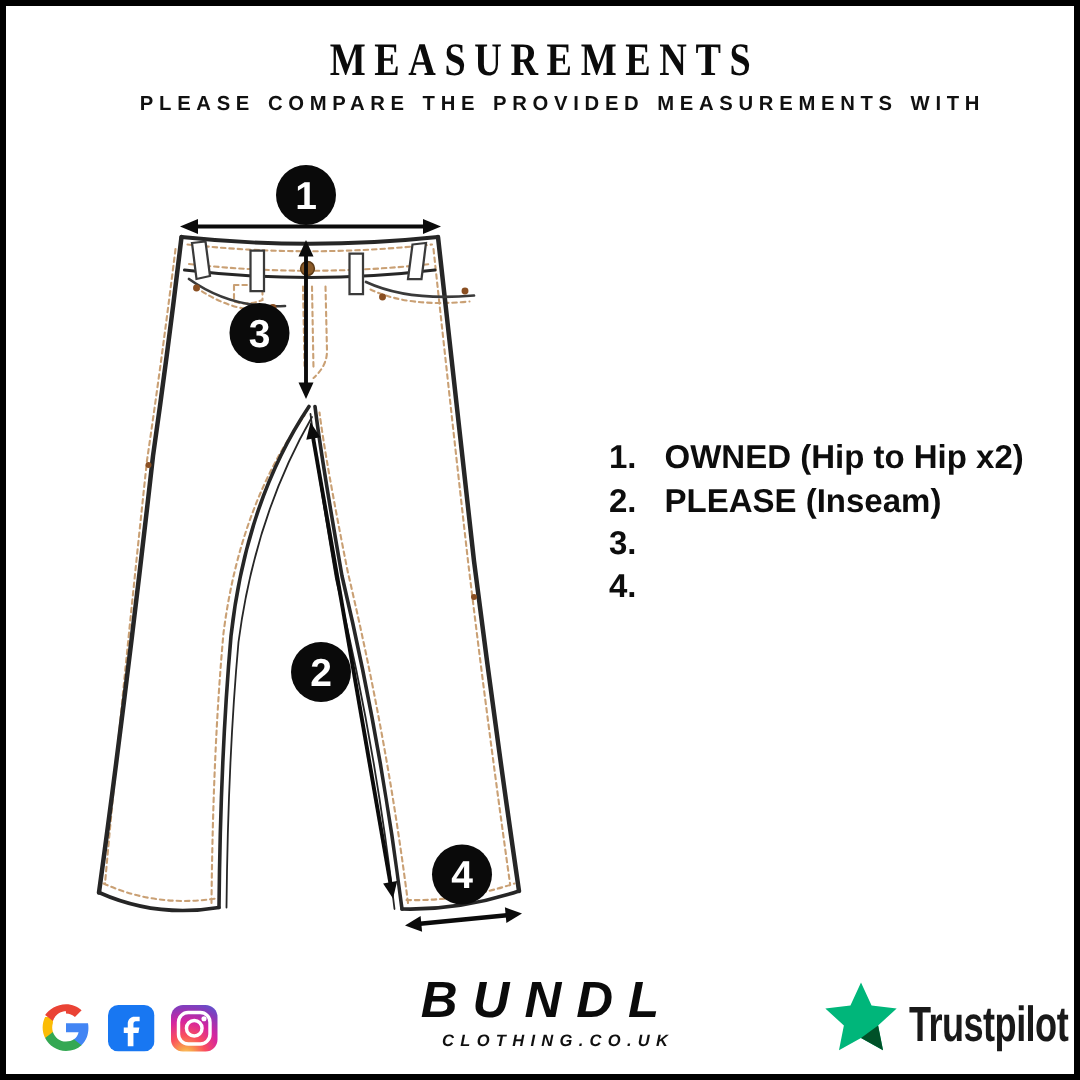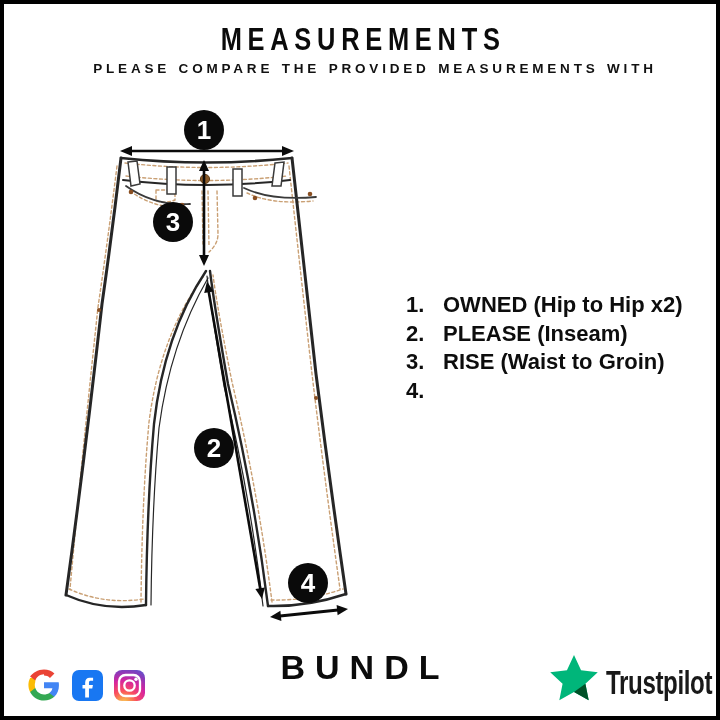--- a/index.html
+++ b/index.html
@@ -4,21 +4,21 @@
 <style>
   html,body{margin:0;padding:0;background:#fff;}
   .frame{
     position:relative;width:720px;height:720px;box-sizing:border-box;
     border:4px solid #000;background:#fff;overflow:hidden;
     font-family:"Liberation Sans",sans-serif;color:#0b0b0b;
   }
   
   .title{
     position:absolute;top:20px;left:0;width:100%;text-align:center;
-    font-size:31px;font-weight:700;line-height:1;color:#0b0b0b;margin:0;
+    font-size:31px;font-weight:700;line-height:1;color:#0b0b0b;margin:0;font-family:Liberation Serif, serif;
   }
   .title span{display:inline-block;letter-spacing:7px;padding-left:7px;transform:scaleX(.82);transform-origin:center;}
   .subtitle{
     position:absolute;top:55px;left:0;width:100%;text-align:center;
     font-size:13.5px;font-weight:700;letter-spacing:3.8px;word-spacing:1px;
     line-height:20.5px;color:#111;padding-left:15px;
   }
   
   .jeans-svg{position:absolute;left:0;top:0;width:720px;height:720px;}
   .marker{
@@ -35,21 +35,21 @@
   .legend-row{display:flex;align-items:center;height:28.6px;font-weight:700;font-size:22px;color:#0d0d0d;}
   .legend-num{width:37px;flex:none;}
   .legend-label{white-space:nowrap;}
   
   .social-row{position:absolute;left:23px;top:664px;height:34px;display:flex;align-items:center;gap:11px;}
   .ig-icon{
     width:31px;height:31px;border-radius:8px;position:relative;
     background:radial-gradient(circle at 32% 108%,#fdd072 0%,#f8a54b 12%,#fa4f5d 33%,#d6249f 58%,#8a3ab9 80%,#4f5bd5 100%);
   }
   .ig-icon svg{position:absolute;inset:0;}
-  .brand{position:absolute;left:50%;top:646px;transform:translateX(-50%);text-align:right;white-space:nowrap;}
+  .brand{position:absolute;left:50%;top:646px;transform:translateX(-50%);text-align:right;white-space:nowrap;font-style:italic;}
   .brand-name{font-size:34px;font-weight:700;letter-spacing:10px;padding-left:10px;line-height:1;color:#0b0b0b;}
   .brand-domain{font-size:11px;font-weight:700;letter-spacing:4.2px;padding-left:4.2px;margin-top:4px;color:#101010;}
   .trustpilot{position:absolute;left:544px;top:650px;height:52px;display:flex;align-items:center;}
   .trustpilot-label{
     font-size:33px;font-weight:700;color:#191919;margin-left:6px;margin-top:5px;
     letter-spacing:-.5px;transform:scaleX(.73);transform-origin:left center;display:inline-block;white-space:nowrap;
   }
 </style>
 </head>
 <body>
@@ -148,21 +148,20 @@
     <div class="legend-row">
       <span class="legend-num">1.</span>
       <span class="legend-label">OWNED (Hip to Hip x2)</span>
     </div>
     <div class="legend-row">
       <span class="legend-num">2.</span>
       <span class="legend-label">PLEASE (Inseam)</span>
     </div>
     <div class="legend-row">
       <span class="legend-num">3.</span>
-      <span class="legend-label">RISE (Waist to Groin)</span>
     </div>
     <div class="legend-row">
       <span class="legend-num">4.</span>
     </div>
   </div>
 
   <div class="social-row">
     <svg width="34" height="34" viewBox="0 0 48 48">
       <path fill="#4285F4" d="M45.12 24.5c0-1.56-.14-3.06-.4-4.5H24v8.51h11.84c-.51 2.75-2.06 5.08-4.39 6.64v5.52h7.11c4.16-3.83 6.56-9.47 6.56-16.17z"></path>
       <path fill="#34A853" d="M24 46c5.94 0 10.92-1.97 14.56-5.33l-7.11-5.52c-1.97 1.32-4.49 2.1-7.45 2.1-5.73 0-10.58-3.87-12.31-9.07H4.34v5.7C7.96 41.07 15.4 46 24 46z"></path>
@@ -177,20 +176,21 @@
       <svg width="31" height="31" viewBox="0 0 31 31">
         <rect x="5" y="5" width="21" height="21" rx="6.5" fill="none" stroke="#ffffff" stroke-width="2.3"></rect>
         <circle cx="15.5" cy="15.5" r="5.2" fill="none" stroke="#ffffff" stroke-width="2.3"></circle>
         <circle cx="22" cy="9.2" r="1.7" fill="#ffffff"></circle>
       </svg>
     </div>
   </div>
 
   <div class="brand">
     <div class="brand-name">BUNDL</div>
+    <div class="brand-domain">CLOTHING.CO.UK</div>
   </div>
 
   <div class="trustpilot">
     <svg width="52" height="52" viewBox="-26 -26 52 52">
       <polygon fill="#00B67A" points="0,-25 7.05,-9.71 23.78,-7.73 11.41,3.71 14.69,20.23 0,12 -14.69,20.23 -11.41,3.71 -23.78,-7.73 -7.05,-9.71"></polygon>
       <polygon fill="#005128" points="0,12 14.69,20.23 11.41,3.71"></polygon>
     </svg>
     <span class="trustpilot-label">Trustpilot</span>
   </div>
 

